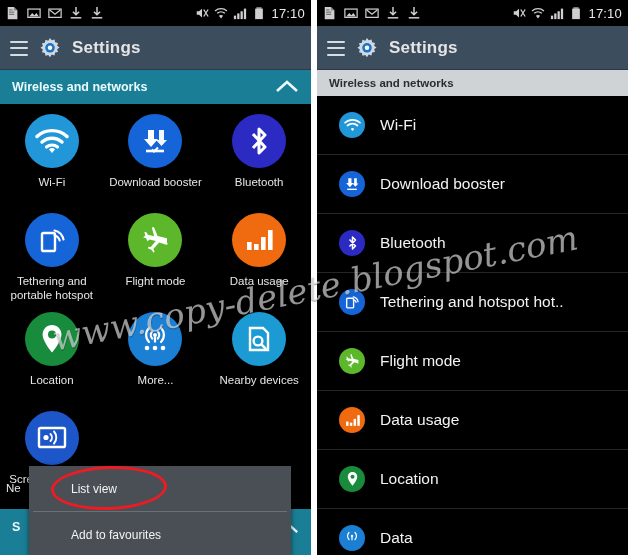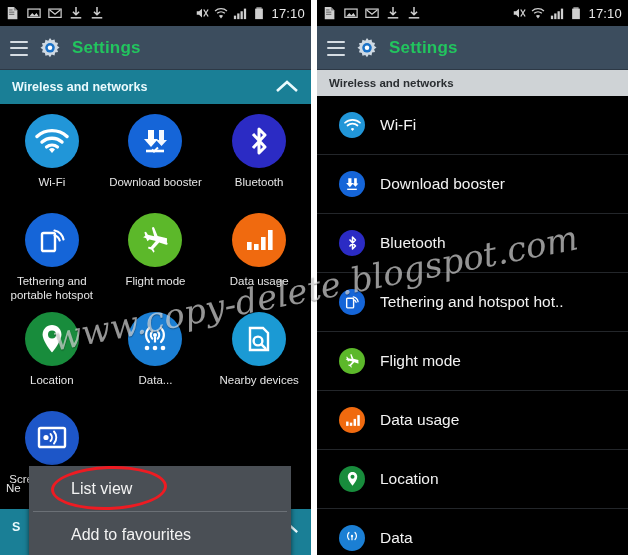--- a/index.html
+++ b/index.html
@@ -15,21 +15,21 @@
   .sb-right{position:absolute;right:6px;top:0;height:26px;display:flex;align-items:center;gap:5px;}
   .sb-ico{width:14px;height:14px;display:block;}
   .sb-time{color:#e8e8e8;font-size:13px;letter-spacing:.2px;font-family:"Liberation Sans",sans-serif;}
 
   
   .titlebar{height:44px;background:#3c4d5e;display:flex;align-items:center;padding-left:10px;gap:9px;
             box-shadow:inset 0 -1px 0 rgba(0,0,0,.25);}
   .hamburger{width:18px;height:15px;display:flex;flex-direction:column;justify-content:space-between;flex:0 0 auto;}
   .hamburger i{display:block;height:2px;background:#d6dde3;border-radius:1px;}
   .gear{width:26px;height:26px;flex:0 0 auto;}
-  .title-text{color:#22c55e;font-size:17px;font-weight:bold;letter-spacing:.2px;}
+  .title-text{color:#e5e5e5;font-size:17px;font-weight:bold;letter-spacing:.2px;}
 
   
   .sec-teal{height:34px;background:#1a7f96;display:flex;align-items:center;padding:0 12px;position:relative;}
   .sec-teal .lbl{color:#eafafd;font-size:12.5px;font-weight:bold;}
   .sec-teal .chev{position:absolute;right:12px;top:9px;}
   .sec-grey{height:26px;background:#cfd3d6;display:flex;align-items:center;padding:0 12px;}
   .sec-grey .lbl{color:#2a2e31;font-size:11.5px;font-weight:bold;}
 
   
   .grid{padding:10px 0 0 0;display:grid;grid-template-columns:repeat(3,1fr);row-gap:2px;}
@@ -41,21 +41,21 @@
   .list{background:#000;}
   .row{height:59px;display:flex;align-items:center;padding-left:22px;gap:15px;
        border-bottom:1px solid #23262a;box-sizing:border-box;}
   .row .rcirc{width:26px;height:26px;border-radius:50%;display:flex;align-items:center;justify-content:center;flex:0 0 auto;}
   .row .rlabel{color:#f2f2f2;font-size:15.5px;white-space:nowrap;overflow:hidden;}
 
   
   .popup{position:absolute;left:29px;top:466px;width:262px;background:#4a4f55;
          box-shadow:0 1px 5px rgba(0,0,0,.6);z-index:30;}
   .popup .mi{height:45px;display:flex;align-items:center;padding-left:42px;
-             color:#f3f3f3;font-size:16px;box-sizing:border-box;}
+             color:#f3f3f3;font-size:12px;box-sizing:border-box;}
   .popup .sep{height:1px;background:#6b7076;margin:0 4px;}
   .ellipse{position:absolute;left:51px;top:466px;width:110px;height:38px;
            border:3.5px solid #ee1b22;border-radius:50%;z-index:40;pointer-events:none;
            transform:rotate(-2deg);}
 
   
   .botbar{position:absolute;left:0;right:0;top:509px;height:46px;background:#1a7f96;}
   .botbar .bl{position:absolute;left:12px;top:11px;color:#eafafd;font-size:12.5px;font-weight:bold;}
   .botbar .bc{position:absolute;right:12px;top:12px;}
   .partial-label{position:absolute;left:6px;top:482px;color:#e6e6e6;font-size:11.5px;}
@@ -229,21 +229,21 @@
             <path d="M22 5a10 10 0 0 1 0 14" fill="none" stroke="#fff" stroke-width="2.2" stroke-linecap="round"></path>
             <path d="M13.2 8.4a5.4 5.4 0 0 0 0 7.2" fill="none" stroke="#fff" stroke-width="2.2" stroke-linecap="round"></path>
             <path d="M18.8 8.4a5.4 5.4 0 0 1 0 7.2" fill="none" stroke="#fff" stroke-width="2.2" stroke-linecap="round"></path>
             <circle cx="16" cy="12" r="2" fill="#fff"></circle>
             <path d="M16 13.5v6" stroke="#fff" stroke-width="2.2"></path>
             <circle cx="8" cy="25" r="2.3" fill="#fff"></circle>
             <circle cx="16" cy="25" r="2.3" fill="#fff"></circle>
             <circle cx="24" cy="25" r="2.3" fill="#fff"></circle>
           </svg>
         </div>
-        <div class="tlabel">Data...</div>
+        <div class="tlabel">More...</div>
       </div>
 
 
       <div class="tile">
         <div class="circ" style="background:#1b9ad4">
           <svg width="30" height="30" viewBox="0 0 30 30">
             <path d="M6 4h13l5 5v17H6z" fill="none" stroke="#fff" stroke-width="2.4"></path>
             <circle cx="14" cy="17" r="4.4" fill="none" stroke="#fff" stroke-width="2.4"></circle>
             <path d="M17.4 20.4l4 4" stroke="#fff" stroke-width="2.6" stroke-linecap="round"></path>
           </svg>

